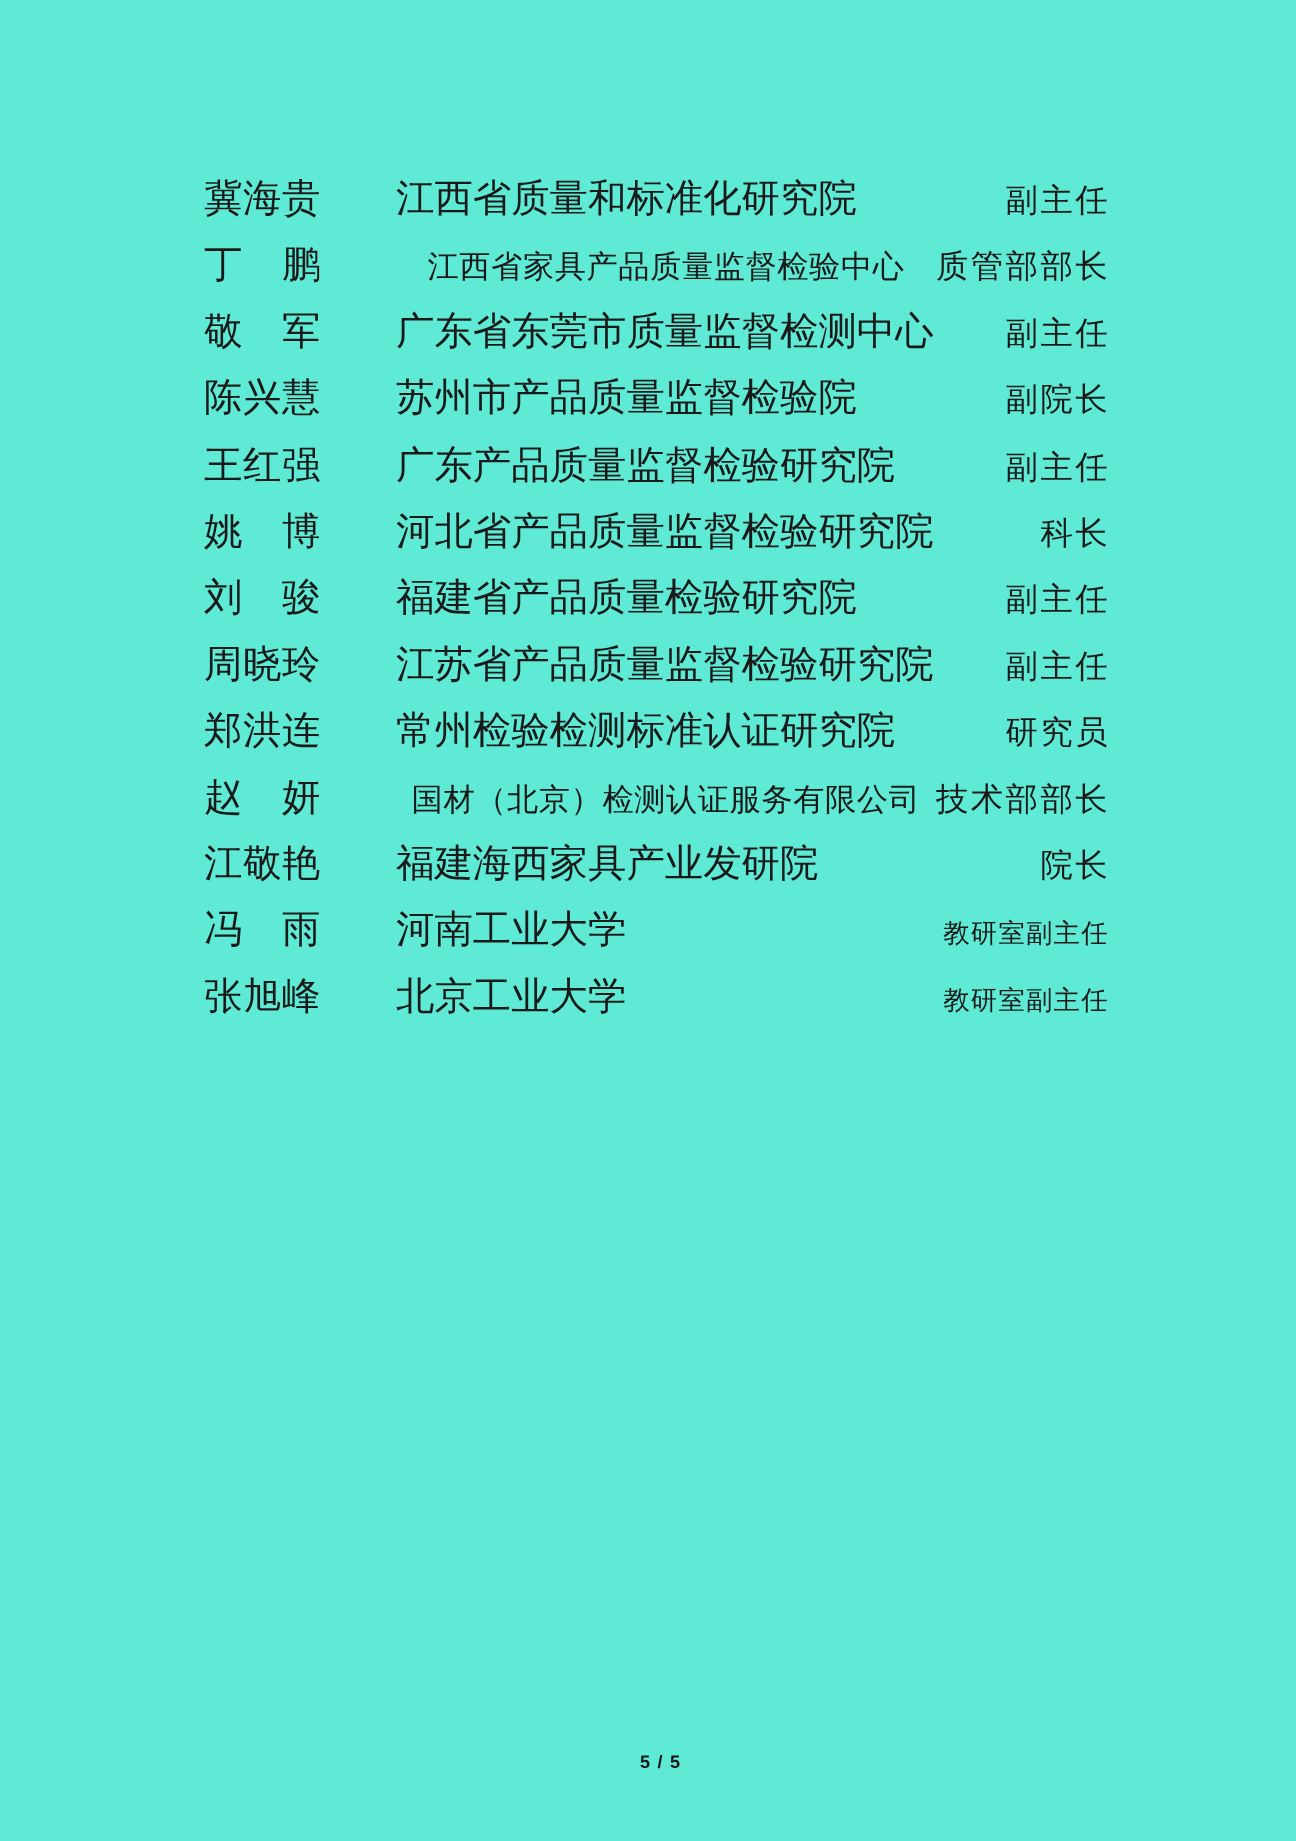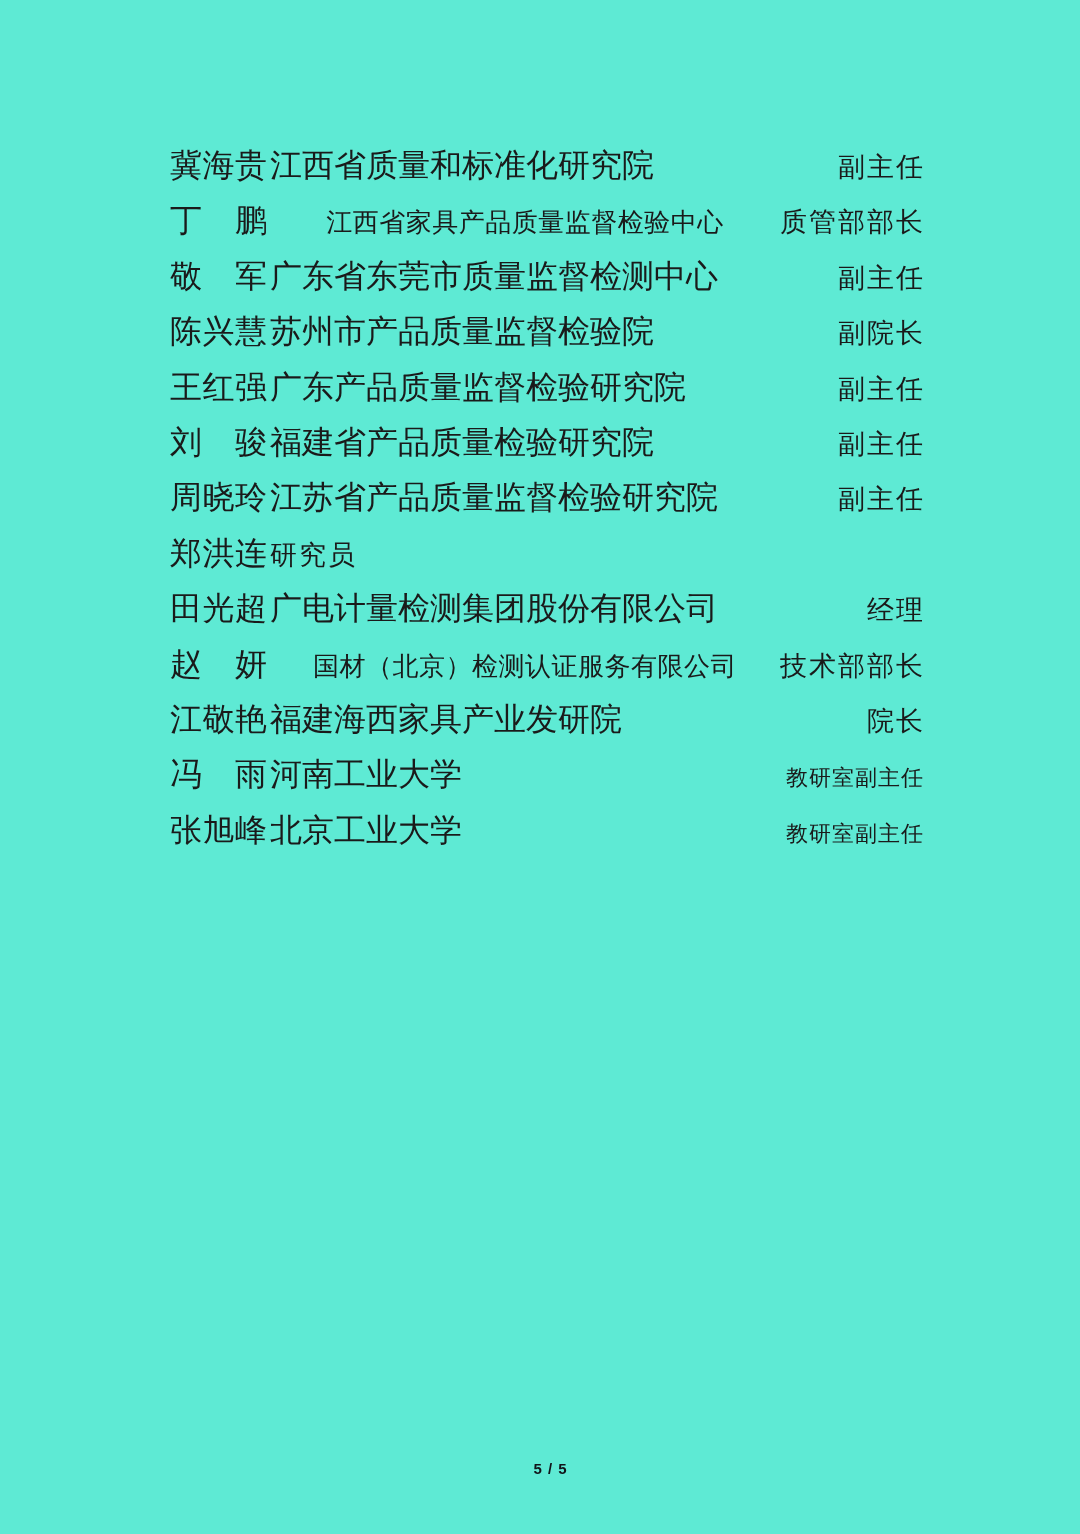--- a/index.html
+++ b/index.html
@@ -38,20 +38,21 @@
 
   .name {
     width: 100px;
     flex: 0 0 100px;
     font-size: 32px;
     letter-spacing: 0.5px;
   }
 
   .org {
     flex: 1 1 auto;
+    margin-left: 60px;
     font-size: 32px;
   }
   .org.small {
     font-size: 26px;
     letter-spacing: 0.5px;
     text-align: center;
   }
 
   .title {
     flex: 0 0 auto;
@@ -109,43 +110,44 @@
       <span class="org">苏州市产品质量监督检验院</span>
       <span class="title">副院长</span>
     </div>
 
     <div class="row">
       <span class="name">王红强</span>
       <span class="org">广东产品质量监督检验研究院</span>
       <span class="title">副主任</span>
     </div>
 
+    <div class="row">
+      <span class="name">姚　博</span>
+      <span class="org">河北省产品质量监督检验研究院</span>
+      <span class="title">科长</span>
+    </div>
 
     <div class="row">
       <span class="name">刘　骏</span>
       <span class="org">福建省产品质量检验研究院</span>
       <span class="title">副主任</span>
     </div>
 
     <div class="row">
       <span class="name">周晓玲</span>
       <span class="org">江苏省产品质量监督检验研究院</span>
       <span class="title">副主任</span>
     </div>
 
     <div class="row">
       <span class="name">郑洪连</span>
+      <span class="org">常州检验检测标准认证研究院</span>
       <span class="title">研究员</span>
     </div>
 
-    <div class="row">
-      <span class="name">田光超</span>
-      <span class="org">广电计量检测集团股份有限公司</span>
-      <span class="title">经理</span>
-    </div>
 
     <div class="row">
       <span class="name">赵　妍</span>
       <span class="org small">国材（北京）检测认证服务有限公司</span>
       <span class="title">技术部部长</span>
     </div>
 
     <div class="row">
       <span class="name">江敬艳</span>
       <span class="org">福建海西家具产业发研院</span>

